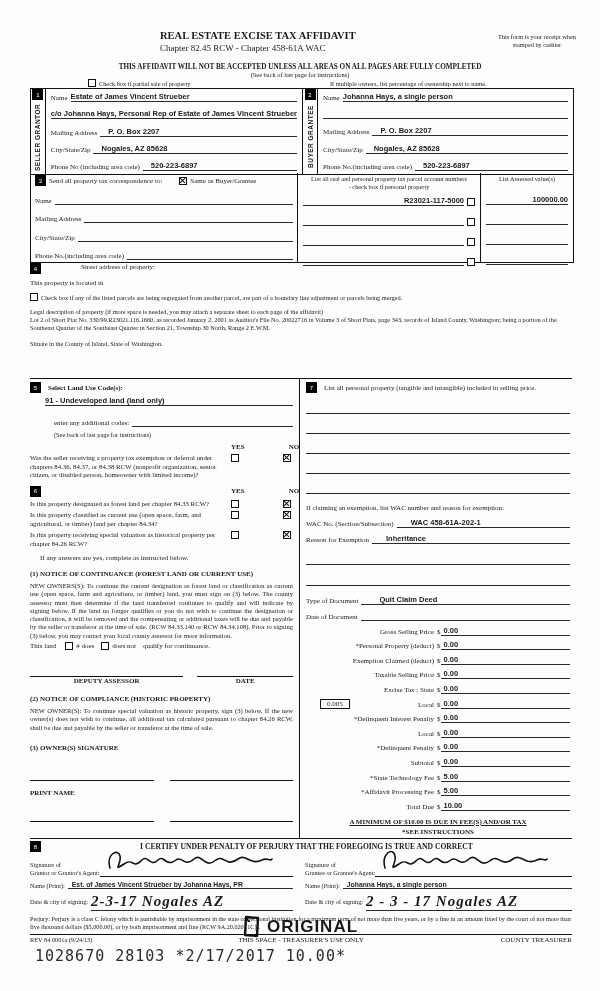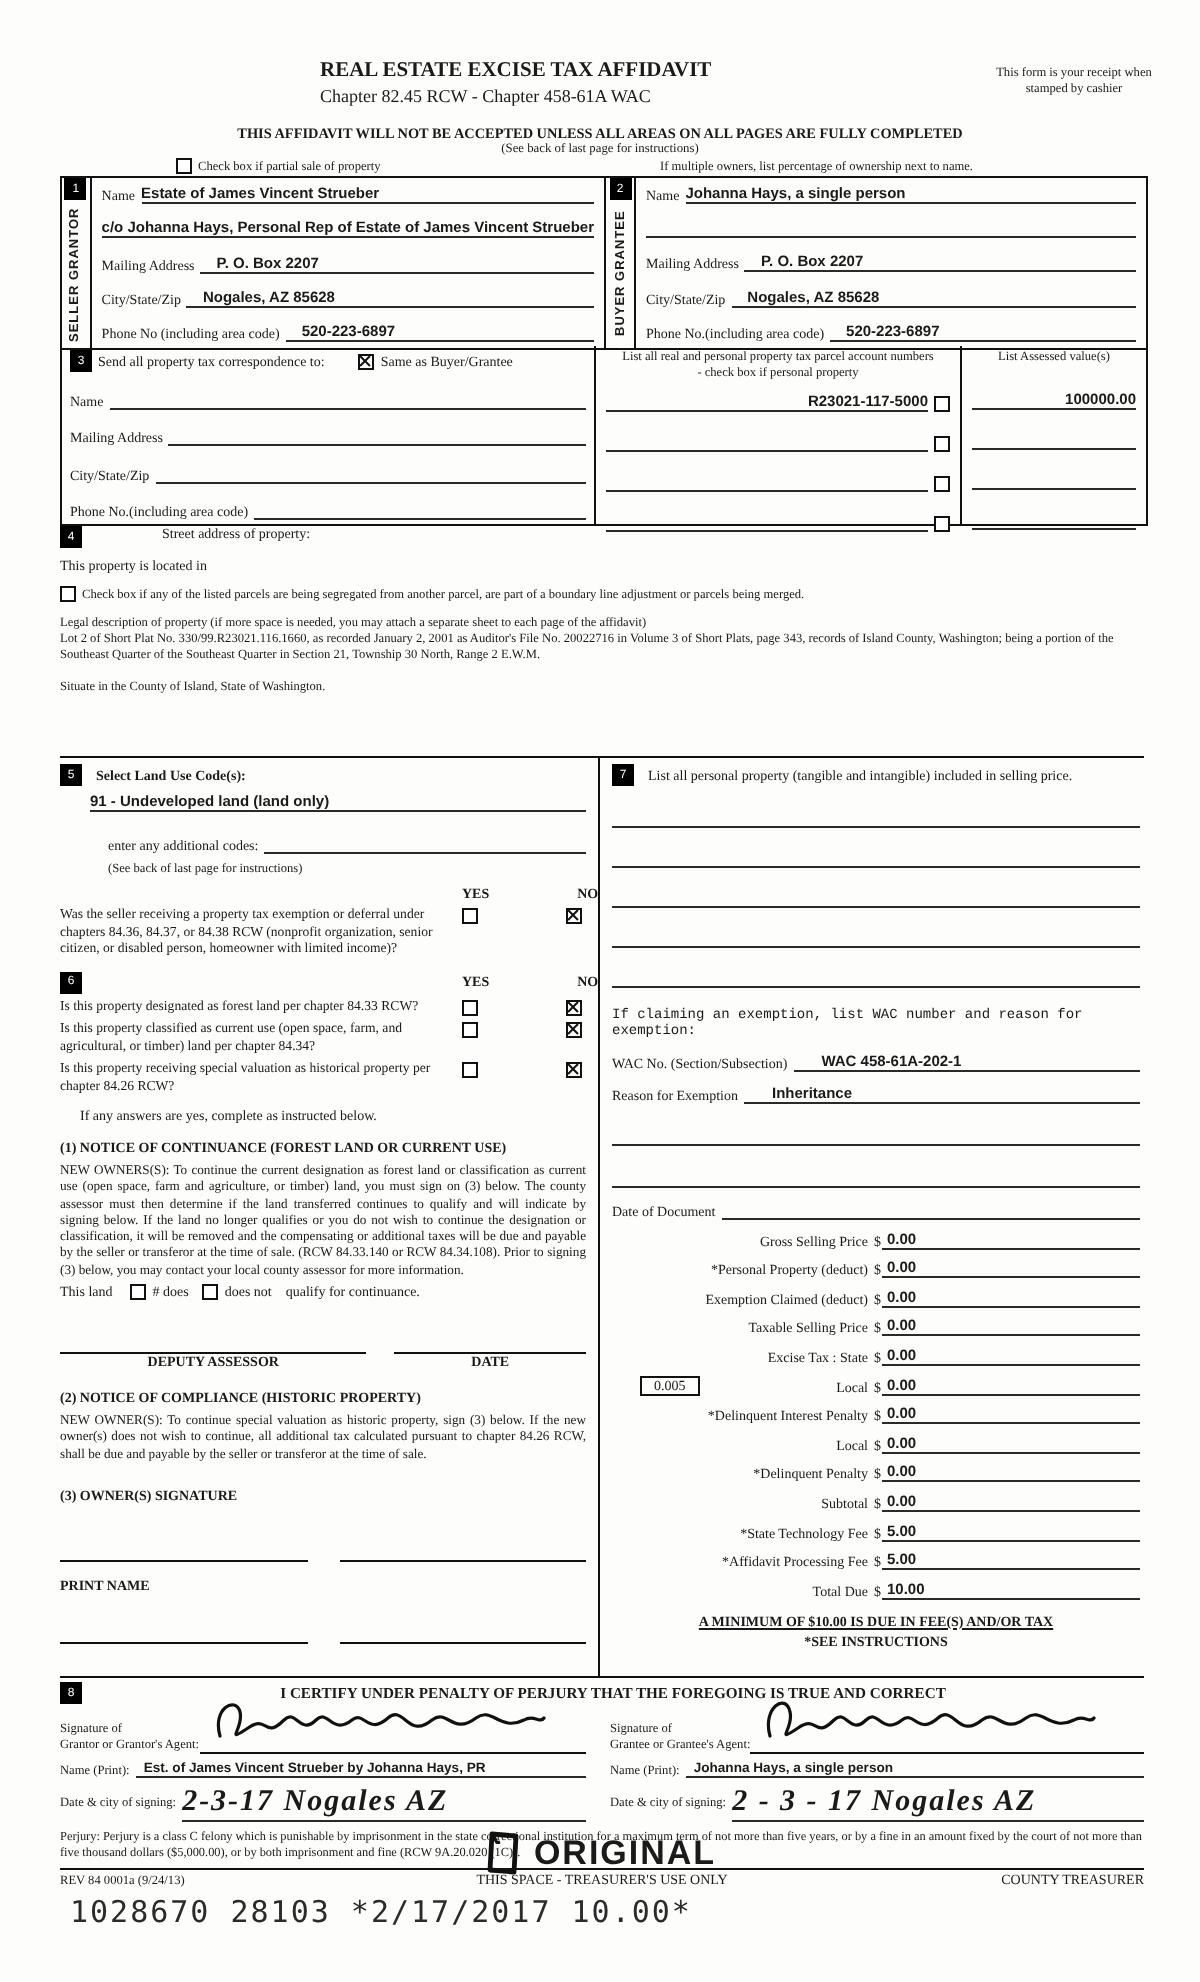--- a/index.html
+++ b/index.html
@@ -299,32 +299,36 @@
       <div class="row" style="align-items:center;">
         <div class="numtab">7</div>
         <span class="lbl" style="margin-left:4px;">List all personal property (tangible and intangible) included in selling price.</span>
       </div>
       <div class="fill" style="margin-top:12px;"></div>
       <div class="fill" style="margin-top:11px;"></div>
       <div class="fill" style="margin-top:11px;"></div>
       <div class="fill" style="margin-top:11px;"></div>
       <div class="fill" style="margin-top:11px;"></div>
 
-      <div class="lbl" style="margin-top:10px;font-family:Liberation Mono, monospace;">If claiming an exemption, list WAC number and reason for exemption:</div>
+      <div class="lbl" style="margin-top:10px;">If claiming an exemption, list WAC number and reason for exemption:</div>
       <div class="row" style="margin-top:6px;">
         <span class="lbl">WAC No. (Section/Subsection)</span>
         <span class="val ul" style="flex:1;padding-left:14px;">WAC 458-61A-202-1</span>
       </div>
       <div class="row" style="margin-top:6px;">
         <span class="lbl">Reason for Exemption</span>
         <span class="val ul" style="flex:1;padding-left:14px;">Inheritance</span>
       </div>
       <div class="fill" style="margin-top:12px;"></div>
       <div class="fill" style="margin-top:12px;"></div>
 
+      <div class="row" style="margin-top:9px;">
+        <span class="lbl">Type of Document</span>
+        <span class="val ul" style="flex:1;padding-left:18px;">Quit Claim Deed</span>
+      </div>
       <div class="row" style="margin-top:7px;">
         <span class="lbl">Date of Document</span>
         <span class="fill"></span>
       </div>
 
       <div style="position:relative;">
         <div class="feerow">
             <span class="feelabel">Gross Selling Price</span>
             <span class="feeval">
               <span class="lbl">$</span>

